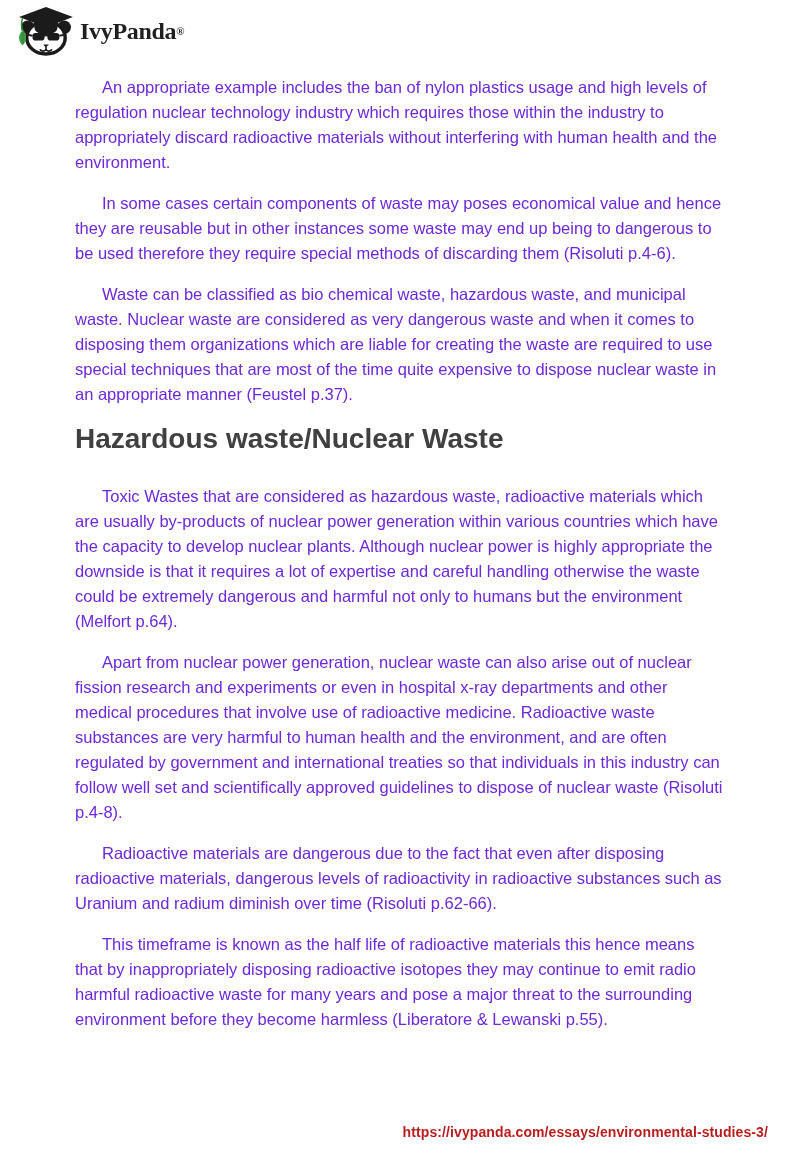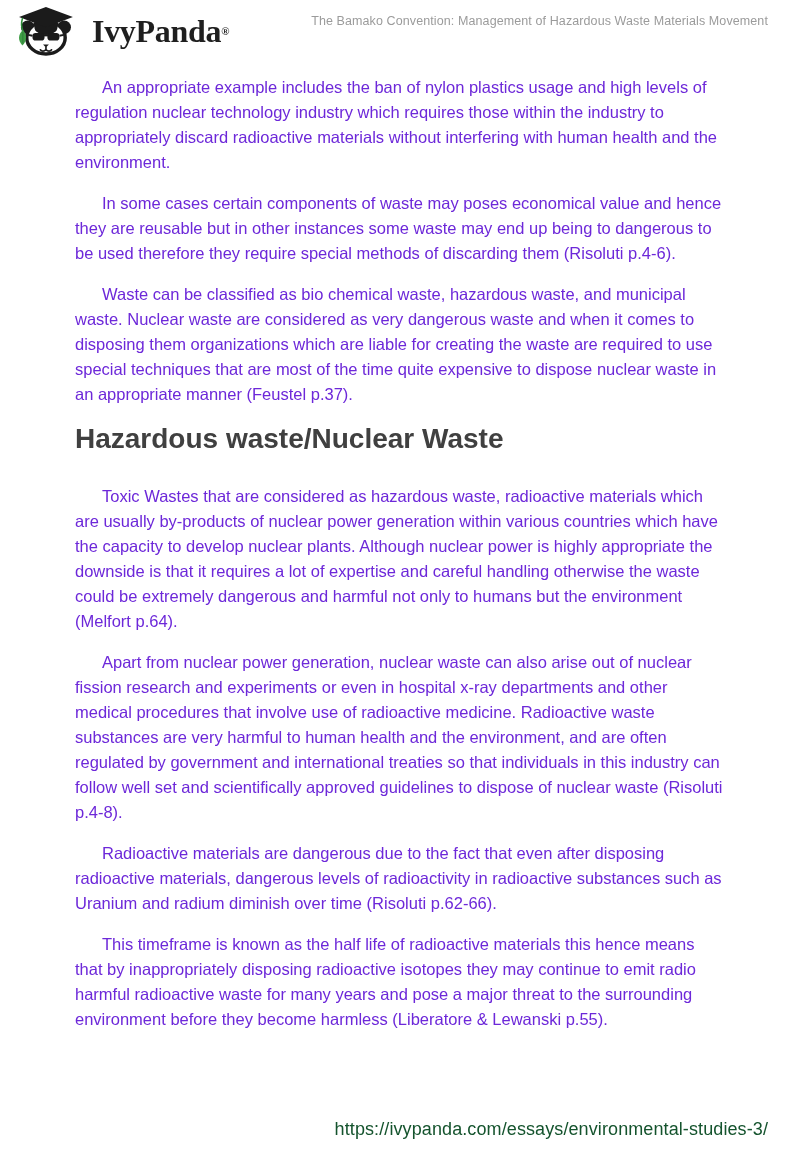--- a/index.html
+++ b/index.html
@@ -12,24 +12,24 @@
     overflow: hidden;
   }
 
   
   .header { position: absolute; top: 0; left: 0; right: 0; height: 62px; }
   .brand { position: absolute; top: 6px; left: 14px; display: flex; align-items: center; }
   .brand-logo { width: 62px; height: 50px; display: block; }
   .brand-text {
     font-family: "Liberation Serif", "DejaVu Serif", serif;
     font-weight: bold;
-    font-size: 32px;
+    font-size: 24px;
     color: #1f1f1f;
     letter-spacing: -0.3px;
-    margin-left: 16px;
+    margin-left: 4px;
     line-height: 1;
   }
   .brand-reg {
     font-family: "Liberation Serif", "DejaVu Serif", serif;
     font-weight: bold;
     font-size: 11px;
     color: #1f1f1f;
     vertical-align: super;
     line-height: 1;
   }
@@ -64,23 +64,24 @@
     font-weight: bold;
     color: #404040;
     letter-spacing: 0;
   }
 
   
   .footer-url {
     position: absolute;
     right: 32px;
     bottom: 20px;
-    font-size: 18px;
-    color: #14532d;
+    font-size: 14px;
+    color: #b91c1c;
     letter-spacing: 0.1px;
+    font-weight: bold;
   }
 </style>
 </head>
 <body>
 
 <div class="page">
 
   <header class="header">
     <div class="brand">
       <svg class="brand-logo" viewBox="0 0 64 52" xmlns="http://www.w3.org/2000/svg" aria-hidden="true">
@@ -103,21 +104,20 @@
         <rect x="34.5" y="28" width="12.5" height="8" rx="3.2" fill="#1b1b1b"></rect>
         <rect x="30" y="29.2" width="6" height="2.4" fill="#1b1b1b"></rect>
         <path d="M19 31 L14.5 30 M47 31 L51.5 30" stroke="#1b1b1b" stroke-width="2"></path>
 
         <path d="M30 40 h6 l-3 3.2 z" fill="#1b1b1b"></path>
         <path d="M33 43 v2.2 M33 45.2 c-1.8,2.4 -4.8,2 -5.8,0.3 M33 45.2 c1.8,2.4 4.8,2 5.8,0.3" stroke="#1b1b1b" stroke-width="1.7" fill="none" stroke-linecap="round"></path>
       </svg>
       <span class="brand-text">IvyPanda</span>
         <sup class="brand-reg">®</sup>
     </div>
-    <div class="doc-title">The Bamako Convention: Management of Hazardous Waste Materials Movement</div>
   </header>
 
   <main class="content">
     <p>An appropriate example includes the ban of nylon plastics usage and high levels of regulation nuclear technology industry which requires those within the industry to appropriately discard radioactive materials without interfering with human health and the environment.</p>
     <p>In some cases certain components of waste may poses economical value and hence they are reusable but in other instances some waste may end up being to dangerous to be used therefore they require special methods of discarding them (Risoluti p.4-6).</p>
     <p>Waste can be classified as bio chemical waste, hazardous waste, and municipal waste. Nuclear waste are considered as very dangerous waste and when it comes to disposing them organizations which are liable for creating the waste are required to use special techniques that are most of the time quite expensive to dispose nuclear waste in an appropriate manner (Feustel p.37).</p>
     <h2>Hazardous waste/Nuclear Waste</h2>
     <p>Toxic Wastes that are considered as hazardous waste, radioactive materials which are usually by-products of nuclear power generation within various countries which have the capacity to develop nuclear plants. Although nuclear power is highly appropriate the downside is that it requires a lot of expertise and careful handling otherwise the waste could be extremely dangerous and harmful not only to humans but the environment (Melfort p.64).</p>
     <p>Apart from nuclear power generation, nuclear waste can also arise out of nuclear fission research and experiments or even in hospital x-ray departments and other medical procedures that involve use of radioactive medicine. Radioactive waste substances are very harmful to human health and the environment, and are often regulated by government and international treaties so that individuals in this industry can follow well set and scientifically approved guidelines to dispose of nuclear waste (Risoluti p.4-8).</p>
     <p>Radioactive materials are dangerous due to the fact that even after disposing radioactive materials, dangerous levels of radioactivity in radioactive substances such as Uranium and radium diminish over time (Risoluti p.62-66).</p>

